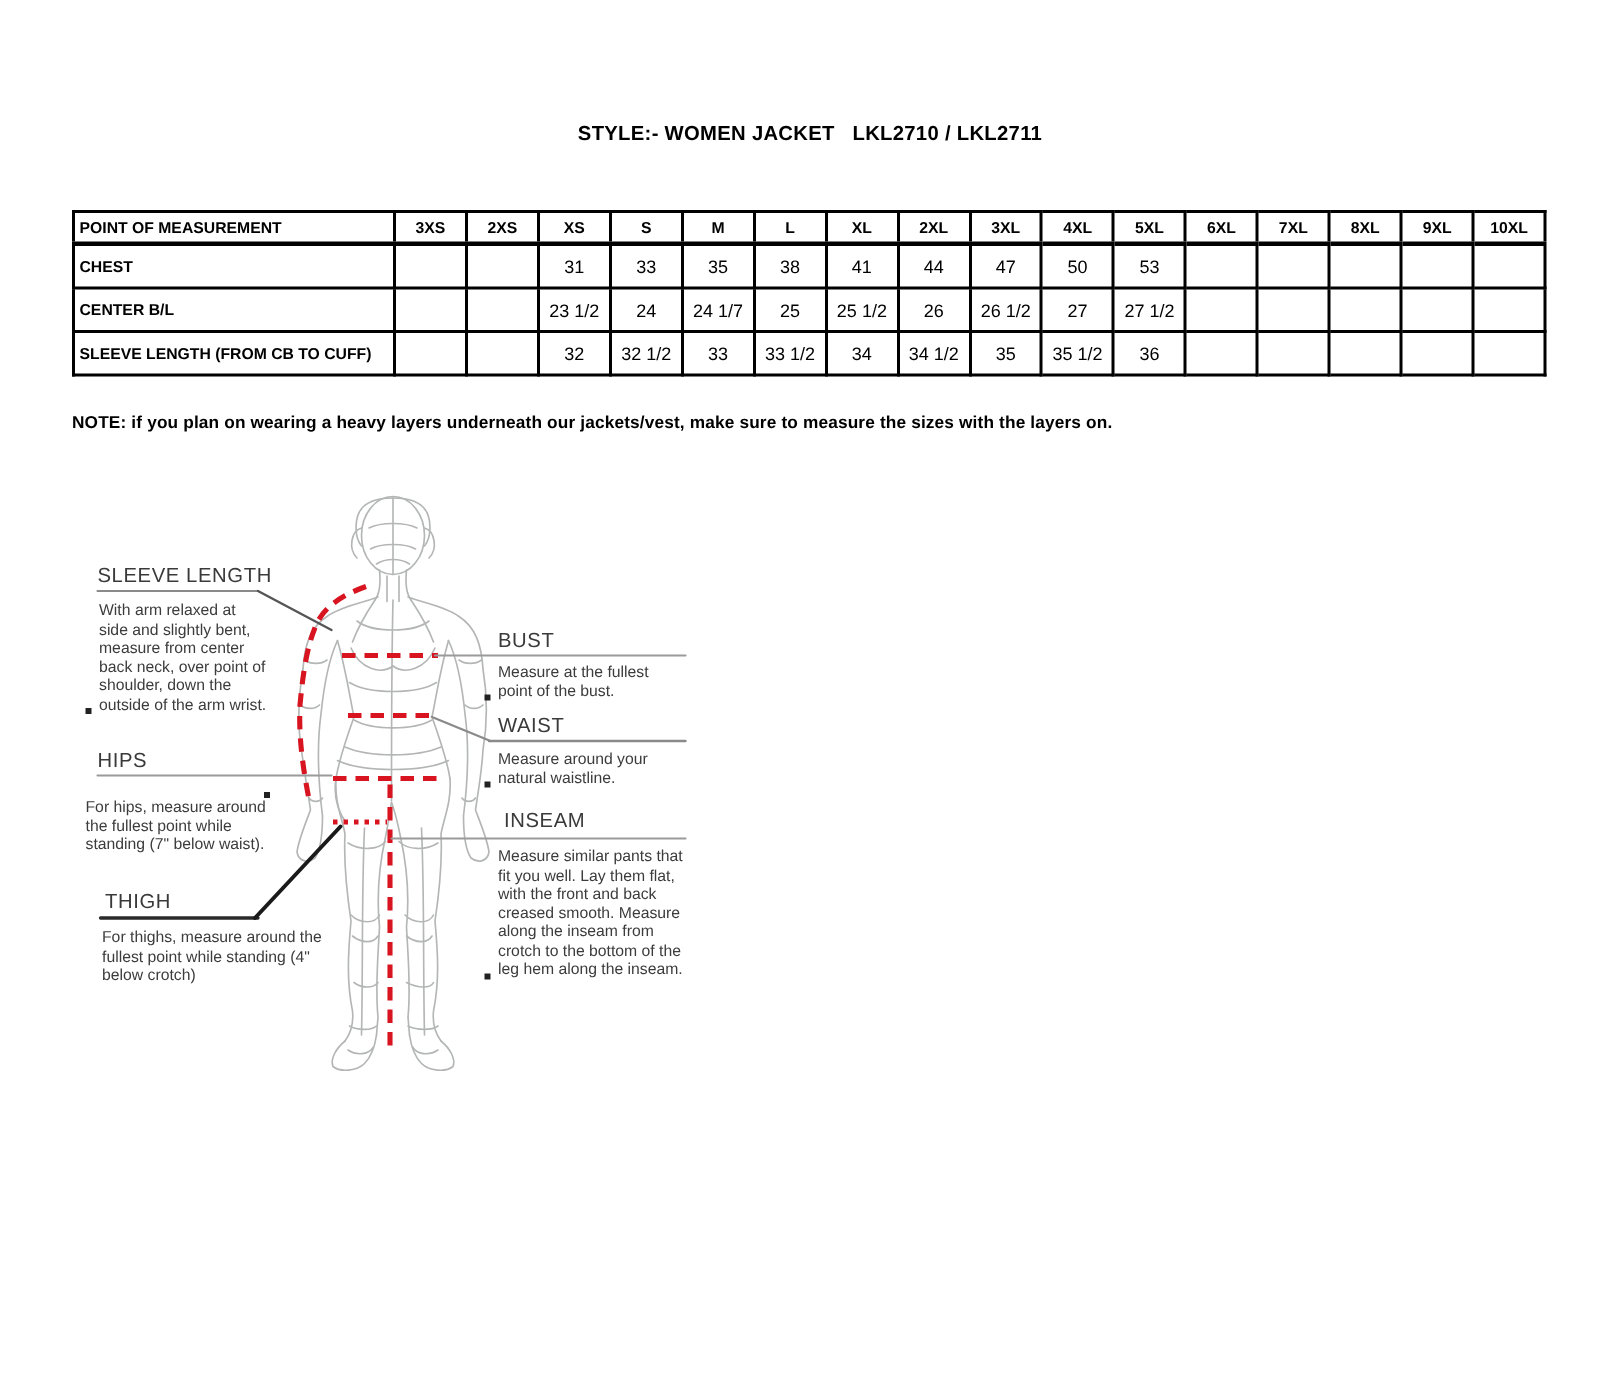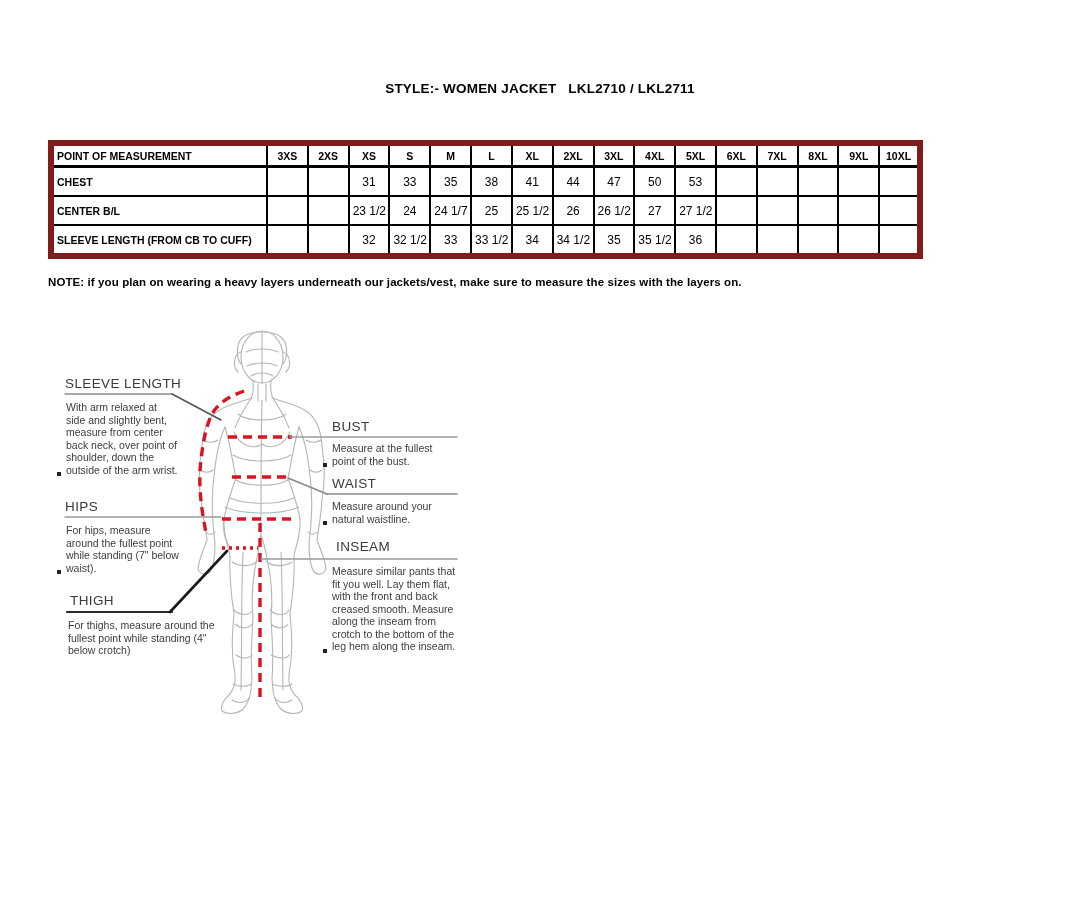--- a/index.html
+++ b/index.html
@@ -12,23 +12,23 @@
   html,body{margin:0;padding:0;}
   body{
     width:1080px;height:923px;background:#fff;position:relative;overflow:hidden;
     font-family:"Liberation Sans", sans-serif;color:#000;
   }
   .title{
     position:absolute;left:0;top:56px;width:1080px;text-align:center;
     font-size:13.5px;font-weight:bold;white-space:pre;letter-spacing:.2px;margin-top:25px;
   }
   table.size-chart{
-    position:absolute;left:48px;top:140px;width:875px;
+    position:absolute;left:48px;top:140px;width:983px;
     border-collapse:collapse;table-layout:fixed;
-    border:6px solid #7f1d1d;
+    border:2px solid #7f1d1d;
   }
   table.size-chart th, table.size-chart td{
     border:2px solid #000;padding:0 3px;text-align:center;vertical-align:middle;
     font-size:11px;overflow:hidden;white-space:nowrap;
   }
   table.size-chart thead th{height:19px;font-weight:bold;font-size:10.5px;border-bottom:3px solid #000;}
   table.size-chart tbody td{height:27px;font-weight:normal;font-size:12px;}
   table.size-chart .label-col{width:206px;text-align:left;}
   table.size-chart td.row-label{font-weight:bold;font-size:10.5px;}
   .note{
@@ -233,21 +233,21 @@
   <div class="guide-heading">SLEEVE LENGTH</div>
 </div>
 <div class="guide-desc" style="left:57px;top:401px;width:122px;">
   <span class="bullet"></span>
   <span class="desc-text">With arm relaxed at side and slightly bent, measure from center back neck, over point of shoulder, down the outside of the arm wrist.</span>
 </div>
 
 <div class="guide-block" style="left:65px;top:499px;">
   <div class="guide-heading">HIPS</div>
 </div>
-<div class="guide-desc" style="left:57px;top:524px;width:128px;">
+<div class="guide-desc" style="left:57px;top:524px;width:128px;flex-direction:column;">
   <span class="bullet"></span>
   <span class="desc-text">For hips, measure around the fullest point while standing (7" below waist).</span>
 </div>
 
 <div class="guide-block" style="left:70px;top:593px;">
   <div class="guide-heading">THIGH</div>
 </div>
 <div class="guide-desc" style="left:68px;top:619px;width:152px;">
   <span class="desc-text">For thighs, measure around the fullest point while standing (4" below crotch)</span>
 </div>

